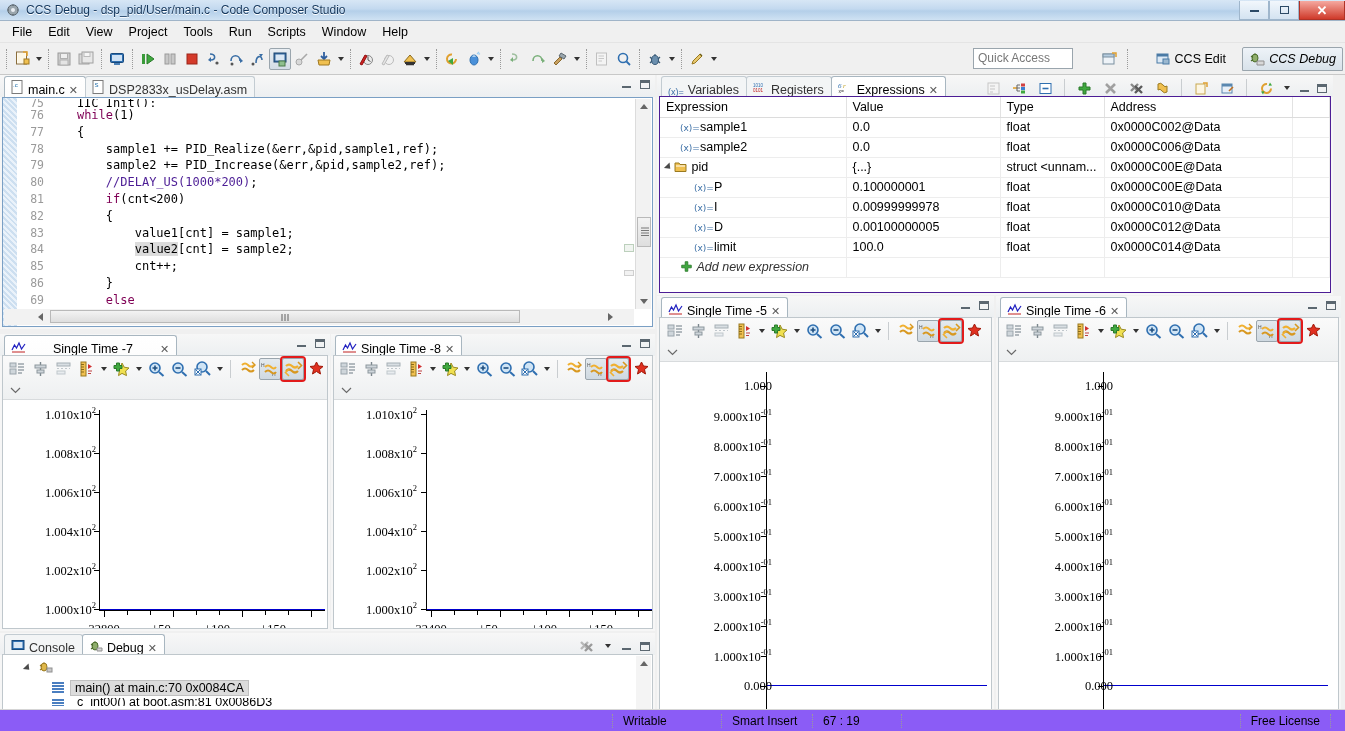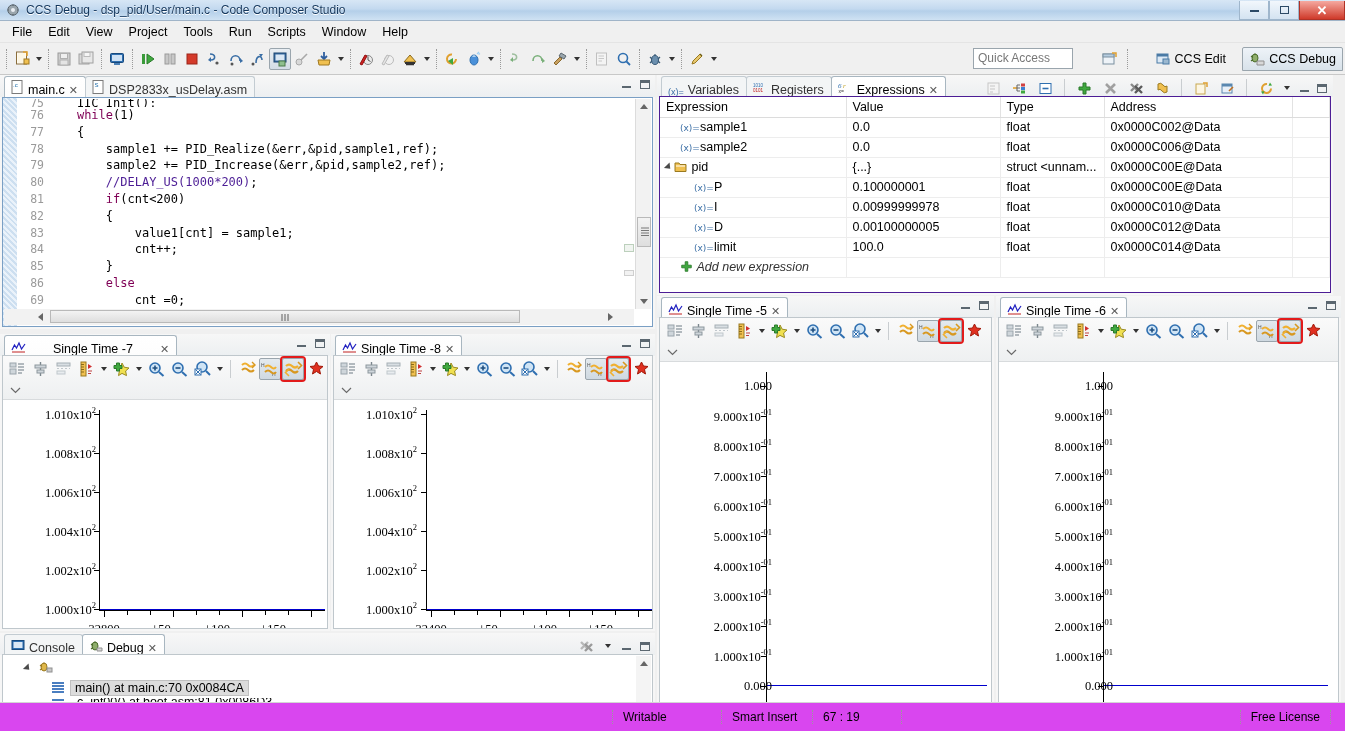--- a/index.html
+++ b/index.html
@@ -40,21 +40,21 @@
              padding-left:2px; position:relative; }
   .tb-sep { width:1px; height:20px; margin:0 4px; border-left:1px dotted #9a9a9a; }
   .tb-btn { width:22px; height:22px; display:flex; align-items:center; justify-content:center; position:relative; }
   .tb-btn.framed { border:1px solid #9aa5ad; background:linear-gradient(180deg,#e9eef3,#d3dde6); border-radius:2px; }
   .tb-arrow { width:11px; height:22px; display:flex; align-items:center; justify-content:center; }
   .caret { width:0;height:0;border-left:3.5px solid transparent;border-right:3.5px solid transparent;border-top:4px solid #333; }
   #quickaccess { position:absolute; right:272px; top:5px; width:100px; height:21px; background:#fff;
                  border:1px solid #9aa5ad; font-size:12px; color:#777; padding:2px 4px; }
   .persp { position:absolute; top:4px; height:24px; display:flex; align-items:center; gap:4px; padding:1px 6px;
            font-size:12.5px; }
-  .persp.active { border:1px solid #9aa5ad; background:linear-gradient(180deg,#eef3f8,#d8e2ea); border-radius:2px 2px 0 0; }
+  .persp.active { border:1px solid #9aa5ad; background:linear-gradient(180deg,#eef3f8,#d8e2ea); border-radius:2px 2px 0 0;font-style:italic; }
 
   
   .part { position:absolute; background:#f6f6f6; }
   .part-tabs { height:22px; display:flex; align-items:flex-end; position:relative;
                background:linear-gradient(180deg,#f7f7f7,#eceff1); }
   .vtab { display:flex; align-items:flex-end; gap:4px; height:21px; padding:0 7px 0 6px; font-size:12.5px;
           border:1px solid #c3ccd2; border-bottom:none; border-radius:3px 3px 0 0; background:#f3f5f6; color:#333; }
   .vtab.sel { background:#fff; border-color:#a8b6c0; color:#000;
               background:linear-gradient(180deg,#ffffff,#fdfdfd); }
   .vtab .x { font-size:11px; color:#5a5a5a; font-family:"DejaVu Sans", sans-serif; }
@@ -124,21 +124,21 @@
   .trace { position:absolute; height:1px; background:#0000cd; }
 
   
   #consolePart { left:0; top:633px; width:655px; height:96px; }
   #consoleBody { position:absolute; left:2px; right:2px; top:21px; bottom:0px; border:1px solid #bfc7cc; background:#fff; overflow:hidden; }
   .dbgrow { display:flex; align-items:center; gap:5px; height:20px; font-size:12.5px; padding-left:22px; }
   .dbgrow.lvl2 { padding-left:48px; }
   .dbg-sel { background:#dcdcdc; border:1px solid #c0c0c0; display:inline-block; padding:0 4px; }
 
   
-  #statusbar { position:absolute; left:0; bottom:0; width:1345px; height:29px; background:#d946ef;
+  #statusbar { position:absolute; left:0; bottom:0; width:1345px; height:22px; background:#8b5cf6;
                border-top:1px solid #d5d5d5; display:flex; align-items:center; font-size:12px; }
   #statusbar .cell { padding:0 10px; height:22px; display:flex; align-items:center; }
   #statusbar .vsep { width:1px; height:14px; border-left:1px dotted #9a9a9a; }
 </style>
 </head>
 <body>
 
 <div id="titlebar">
   <span class="tb-icon">
     <svg width="14" height="14" viewBox="0 0 14 14">
@@ -445,20 +445,21 @@
     <div id="codeArea">
         <div class="ln" style="height: 8px; line-height: 8px; overflow: hidden;"><span>    IIC_Init();</span></div>
         <div class="ln"><span>    </span><span class="kw">while</span><span>(1)</span></div>
         <div class="ln"><span>    {</span></div>
         <div class="ln"><span>        sample1 += PID_Realize(&amp;err,&amp;pid,sample1,ref);</span></div>
         <div class="ln"><span>        sample2 += PID_Increase(&amp;err,&amp;pid,sample2,ref);</span></div>
         <div class="ln"><span>        </span><span class="cm">//DELAY_US(1000*200)</span><span>;</span></div>
         <div class="ln"><span>        </span><span class="kw">if</span><span>(cnt&lt;200)</span></div>
         <div class="ln"><span>        {</span></div>
         <div class="ln"><span>            value1[cnt] = sample1;</span></div>
+        <div class="ln"><span>            </span><span class="hl">value2</span><span>[cnt] = sample2;</span></div>
         <div class="ln"><span>            cnt++;</span></div>
         <div class="ln"><span>        }</span></div>
         <div class="ln"><span>        </span><span class="kw">else</span></div>
         <div class="ln"><span>            cnt =0;</span></div>
       </div>
 
     <div id="editVScroll">
       <div class="sb-arrow">
           <i class="tri-up"></i>
         </div>

